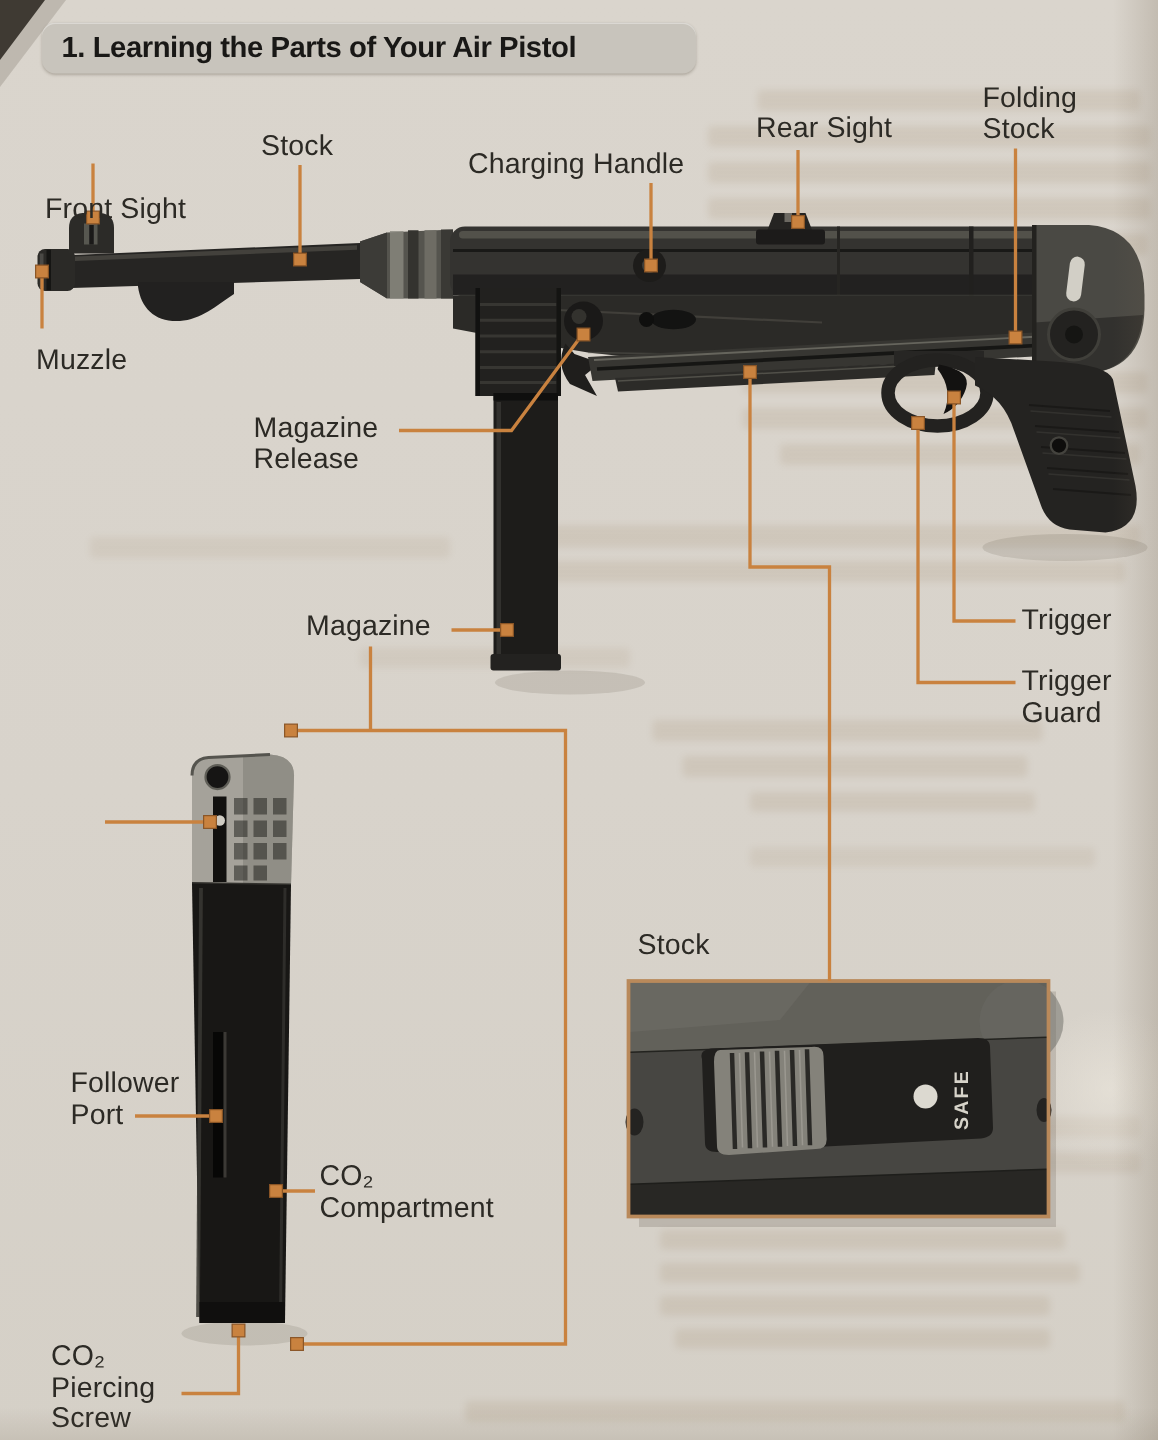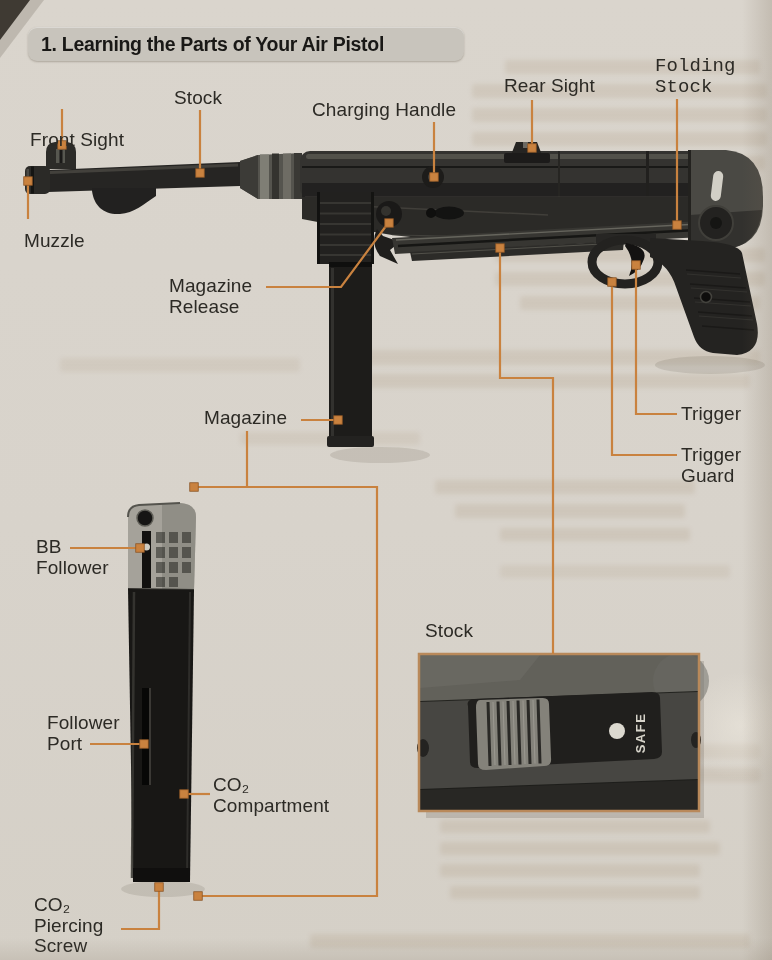--- a/index.html
+++ b/index.html
@@ -5,21 +5,21 @@
   html,body{margin:0;padding:0;}
   .page{
     position:relative;width:772px;height:960px;overflow:hidden;
     background:linear-gradient(180deg,#dad5cd 0%,#d8d3cb 55%,#d5d0c7 100%);
     font-family:"Liberation Sans",sans-serif;
   }
   .title-bar{
     position:absolute;left:28px;top:15px;width:436px;height:34px;
     background:#c8c4bc;border-radius:9px;box-sizing:border-box;
     box-shadow:0 1px 2px rgba(90,80,65,.35), inset 0 1px 0 rgba(255,255,255,.35);
-    display:flex;align-items:center;padding-left:13px;margin-top:12px;
+    display:flex;align-items:center;padding-left:13px;
   }
   .title-bar span{
     font-size:19.5px;font-weight:bold;letter-spacing:-0.3px;color:#191816;
   }
   .plabel{
     position:absolute;font-size:19px;line-height:20.5px;font-weight:500;
     color:#2c2a25;white-space:pre-line;letter-spacing:.1px;
   }
   .bleed{
     position:absolute;background:#8d6f49;opacity:.12;
@@ -281,31 +281,29 @@
   </svg>
 
   <div class="title-bar">
     <span>1. Learning the Parts of Your Air Pistol</span>
   </div>
 
   <div class="plabel" style="left:30px;top:86px;margin-top:44px;">Front Sight</div>
   <div class="plabel" style="left:174px;top:88px;">Stock</div>
   <div class="plabel" style="left:312px;top:100px;">Charging Handle</div>
   <div class="plabel" style="left:504px;top:76px;">Rear Sight</div>
-  <div class="plabel" style="left:655px;top:56px;font-family:Liberation Mono, monospace;">Folding
+  <div class="plabel" style="left:655px;top:56px;">Folding
 Stock</div>
   <div class="plabel" style="left:24px;top:231px;">Muzzle</div>
   <div class="plabel" style="left:169px;top:276px;">Magazine
 Release</div>
   <div class="plabel" style="left:204px;top:408px;">Magazine</div>
   <div class="plabel" style="left:681px;top:404px;">Trigger</div>
   <div class="plabel" style="left:681px;top:445px;">Trigger
 Guard</div>
-  <div class="plabel" style="left:36px;top:537px;">BB
-Follower</div>
   <div class="plabel" style="left:47px;top:713px;">Follower
 Port</div>
   <div class="plabel" style="left:213px;top:775px;">CO₂
 Compartment</div>
   <div class="plabel" style="left:34px;top:895px;">CO₂
 Piercing
 Screw</div>
   <div class="plabel" style="left:425px;top:621px;">Stock</div>
 
   <div class="edge-right"></div>

